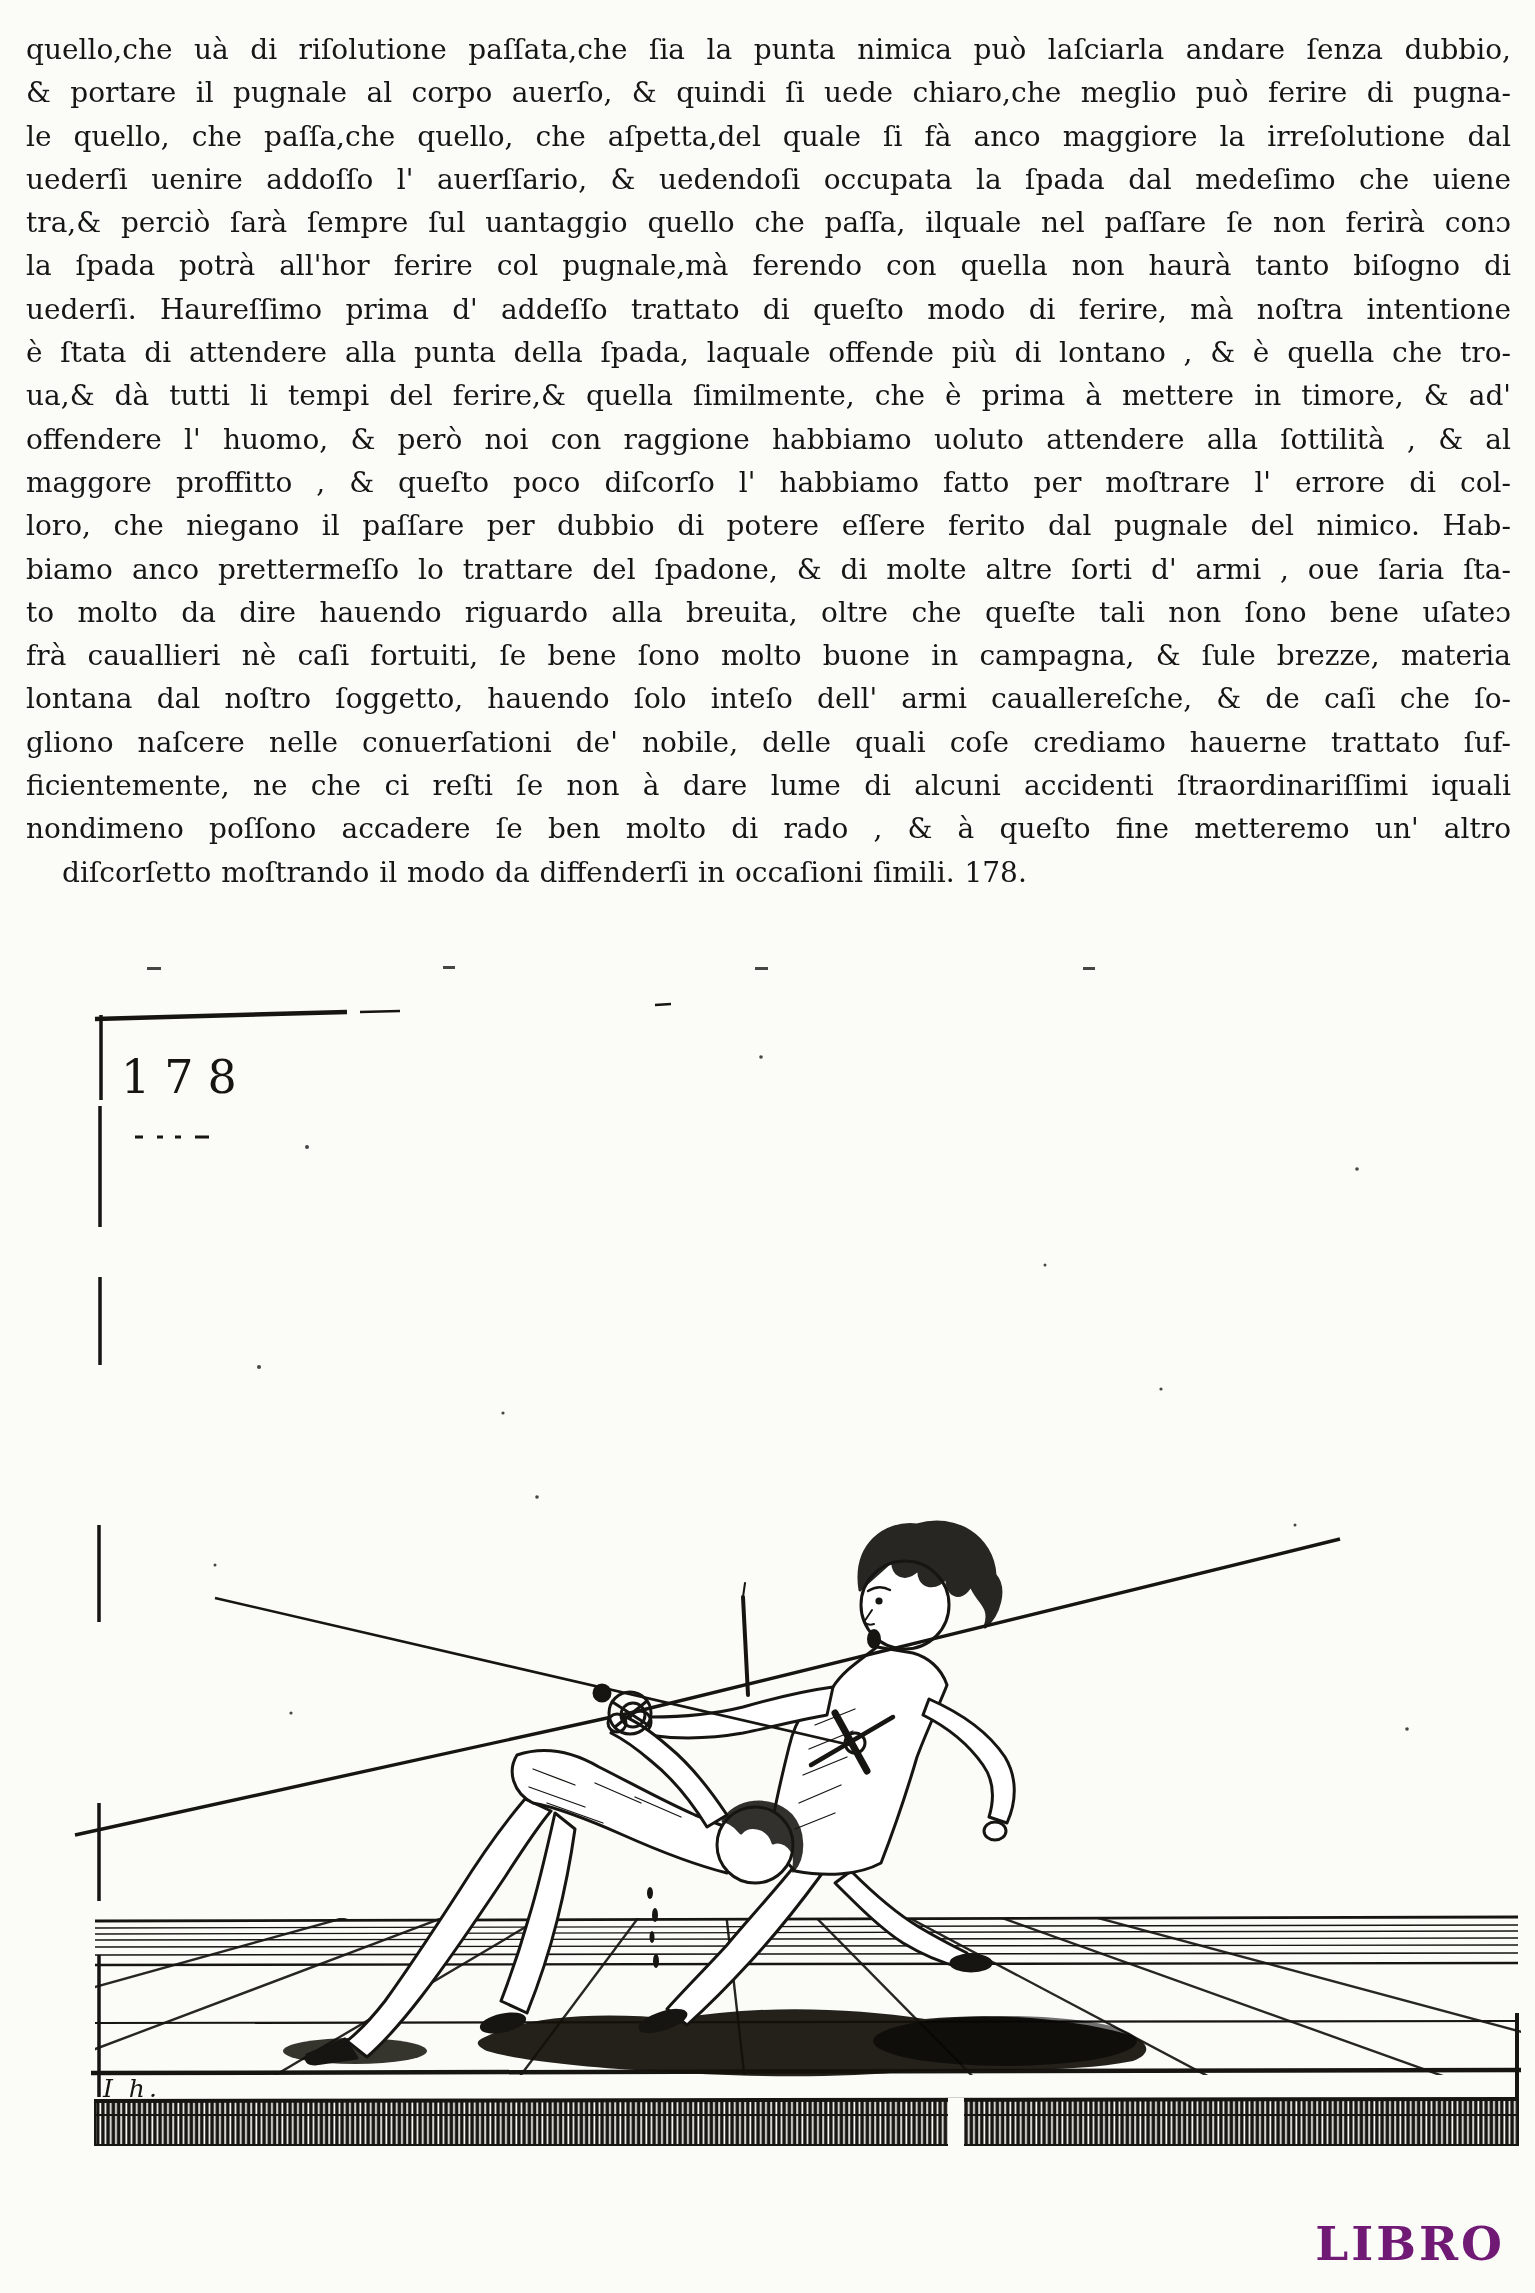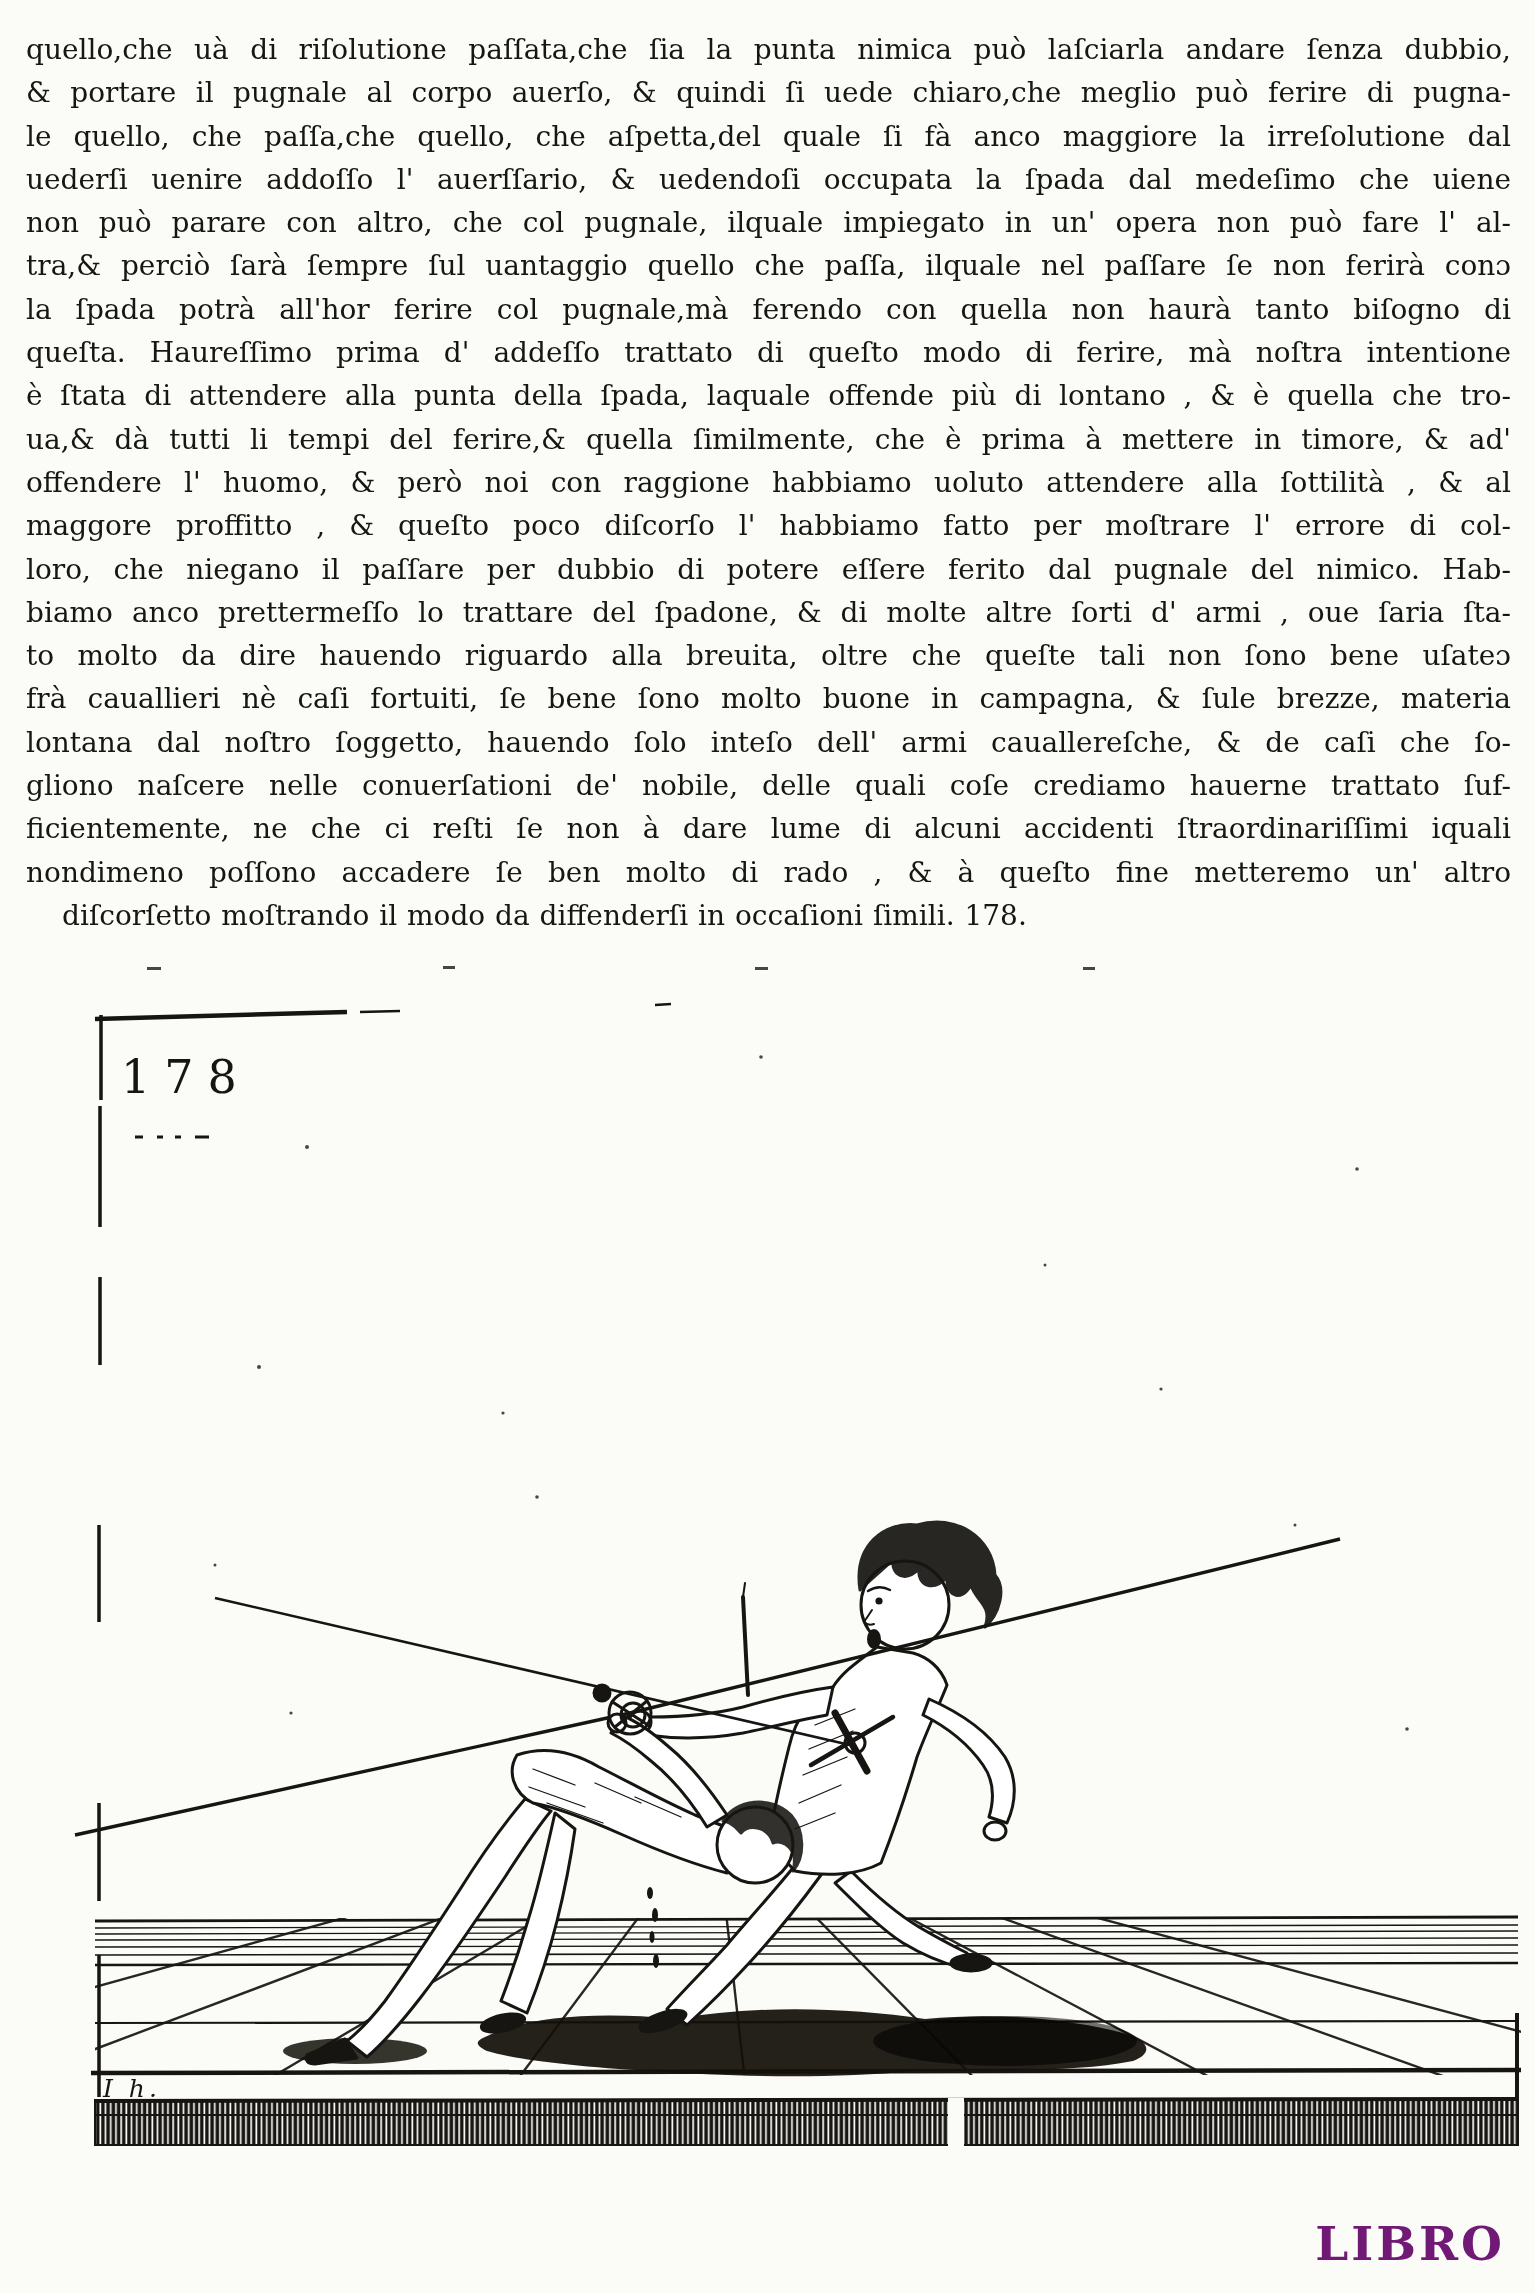--- a/index.html
+++ b/index.html
@@ -38,24 +38,23 @@
 </head>
 <body>
 
 <div class="page">
 
   <div class="text-block">
     <p>quello,che uà di riſolutione paſſata,che ſia la punta nimica può laſciarla andare ſenza dubbio,</p>
     <p>&amp; portare il pugnale al corpo auerſo, &amp; quindi ſi uede chiaro,che meglio può ferire di pugna-</p>
     <p>le quello, che paſſa,che quello, che aſpetta,del quale ſi fà anco maggiore la irreſolutione dal</p>
     <p>uederſi uenire addoſſo l' auerſſario, &amp; uedendoſi occupata la ſpada dal medeſimo che uiene</p>
-    <p>non può parare con altro, che col pugnale, ilquale impiegato in un' opera non può fare l' al-</p>
     <p>tra,&amp; perciò ſarà ſempre ſul uantaggio quello che paſſa, ilquale nel paſſare ſe non ferirà conɔ</p>
     <p>la ſpada potrà all'hor ferire col pugnale,mà ferendo con quella non haurà tanto biſogno di</p>
-    <p>queſta. Haureſſimo prima d' addeſſo trattato di queſto modo di ferire, mà noſtra intentione</p>
+    <p>uederſi. Haureſſimo prima d' addeſſo trattato di queſto modo di ferire, mà noſtra intentione</p>
     <p>è ſtata di attendere alla punta della ſpada, laquale offende più di lontano , &amp; è quella che tro-</p>
     <p>ua,&amp; dà tutti li tempi del ferire,&amp; quella ſimilmente, che è prima à mettere in timore, &amp; ad'</p>
     <p>offendere l' huomo, &amp; però noi con raggione habbiamo uoluto attendere alla ſottilità , &amp; al</p>
     <p>maggore proffitto , &amp; queſto poco diſcorſo l' habbiamo fatto per moſtrare l' errore di col-</p>
     <p>loro, che niegano il paſſare per dubbio di potere eſſere ferito dal pugnale del nimico. Hab-</p>
     <p>biamo anco prettermeſſo lo trattare del ſpadone, &amp; di molte altre ſorti d' armi , oue ſaria ſta-</p>
     <p>to molto da dire hauendo riguardo alla breuita, oltre che queſte tali non ſono bene uſateɔ</p>
     <p>frà cauallieri nè caſi fortuiti, ſe bene ſono molto buone in campagna, &amp; ſule brezze, materia</p>
     <p>lontana dal noſtro ſoggetto, hauendo ſolo inteſo dell' armi cauallereſche, &amp; de caſi che ſo-</p>
     <p>gliono naſcere nelle conuerſationi de' nobile, delle quali coſe crediamo hauerne trattato ſuf-</p>

